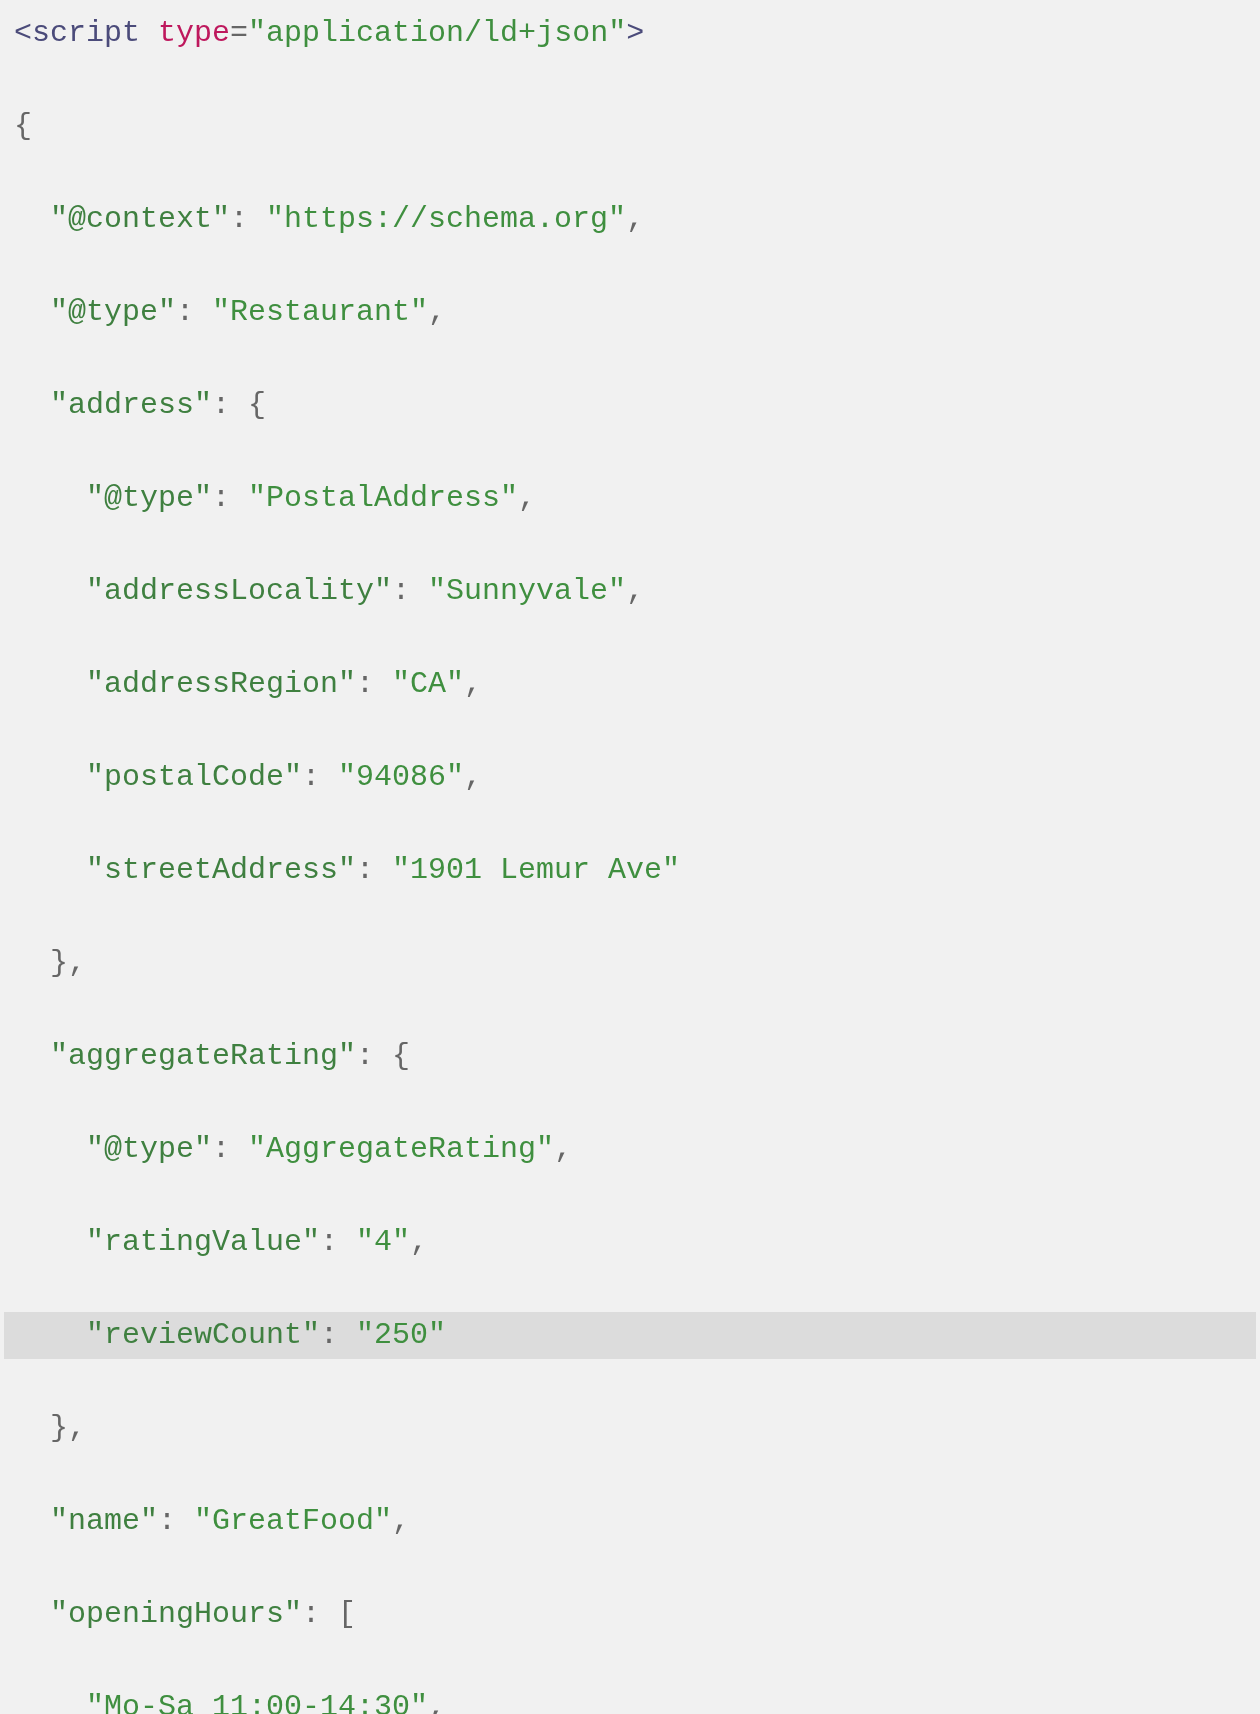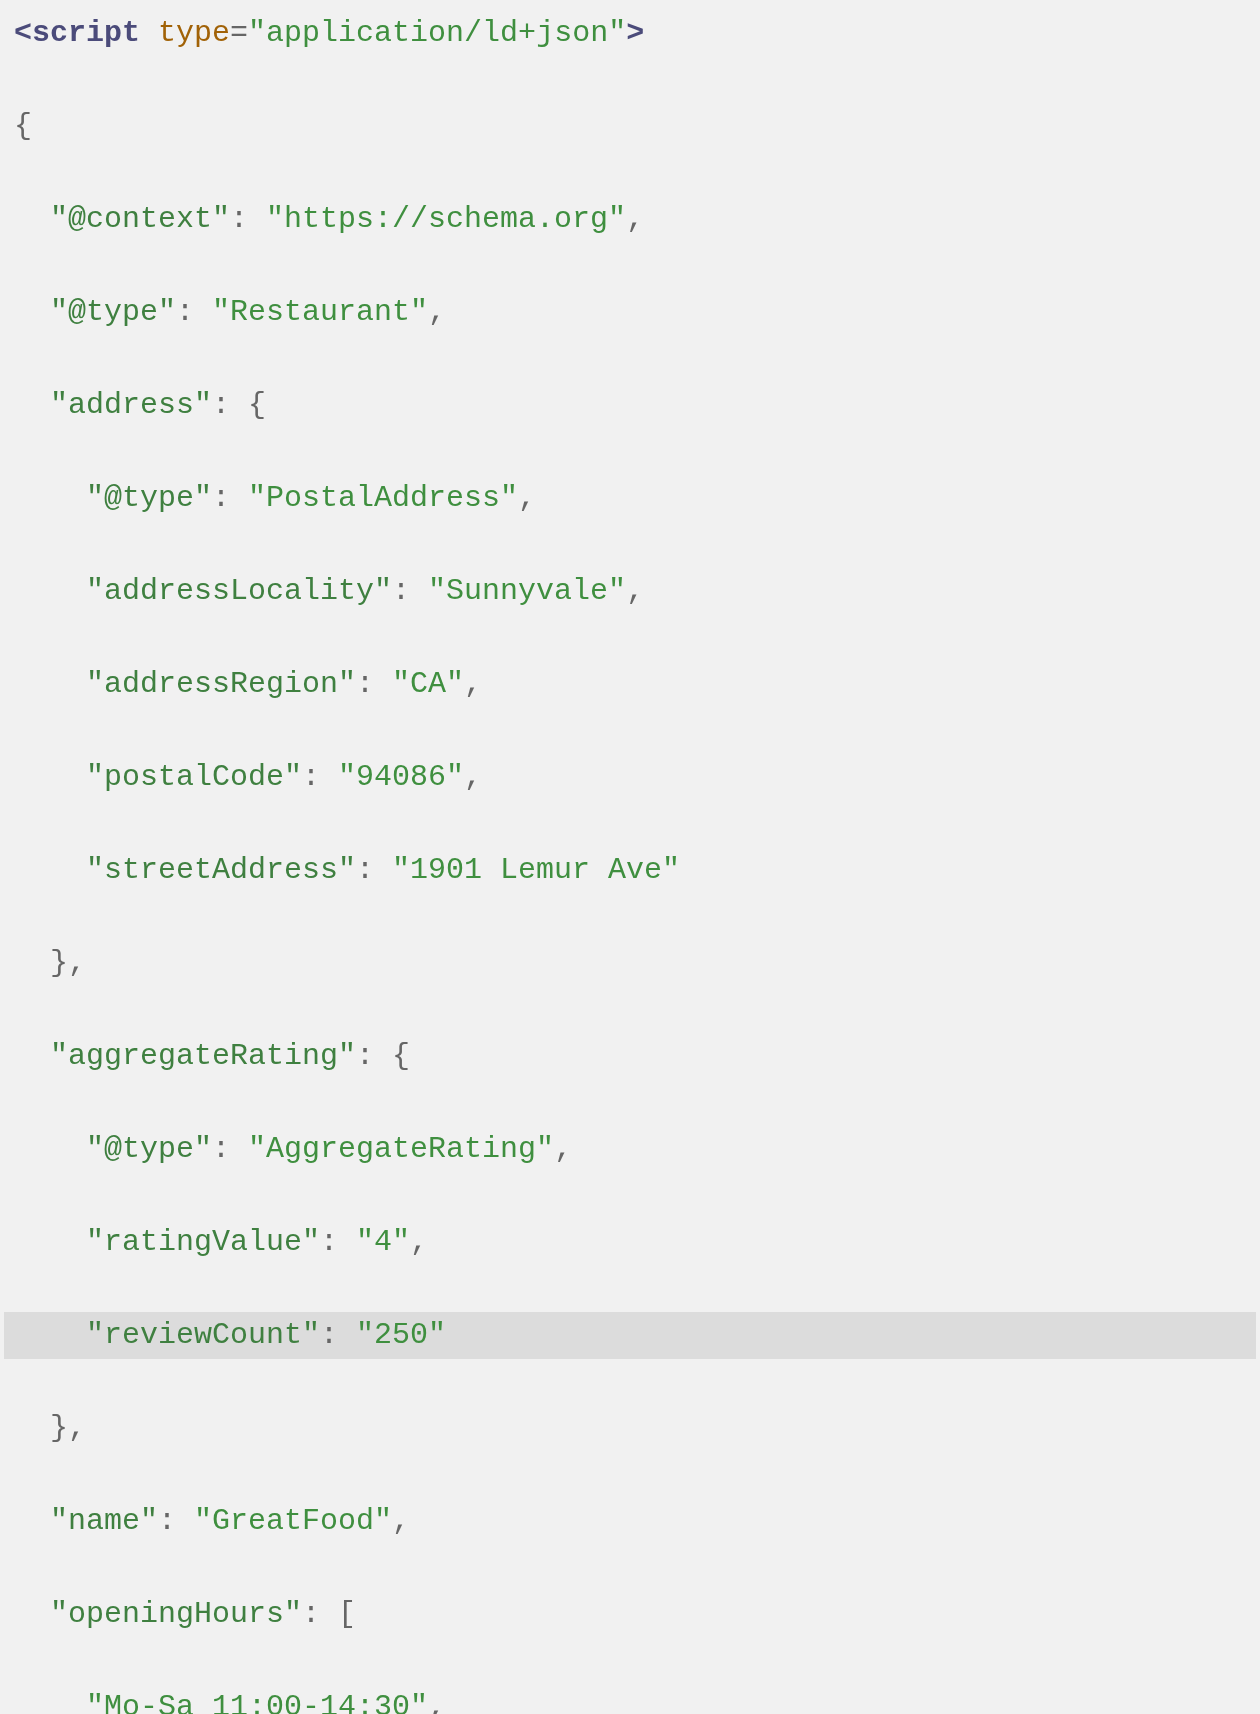--- a/index.html
+++ b/index.html
@@ -17,22 +17,22 @@
     white-space: pre;
     font-family: inherit;
   }
   .line {
     display: block;
     padding-left: 10px;
   }
   .line.hl {
     background: #dcdcdc;
   }
-  .tag      { color: #4b4b7a; font-weight: bold; }   
-  .attrname { color: #a16207; }
+  .tag      { color: #4b4b7a; }   
+  .attrname { color: #be185d; }
   .attrval  { color: #3f8f3f; }
   .punct    { color: #666666; }   
   .key      { color: #3f8040; }   
   .str      { color: #3f8f3f; }   
 </style>
 </head>
 <body>
 
 <pre class="code" id="code-block"><span class="line"><span class="tag"><span>&lt;</span><span>script</span></span><span class="attrname"> type</span><span class="punct">=</span><span class="attrval">"application/ld+json"</span><span class="tag">&gt;</span></span>
 <span class="line"><span class="punct">{</span></span>

